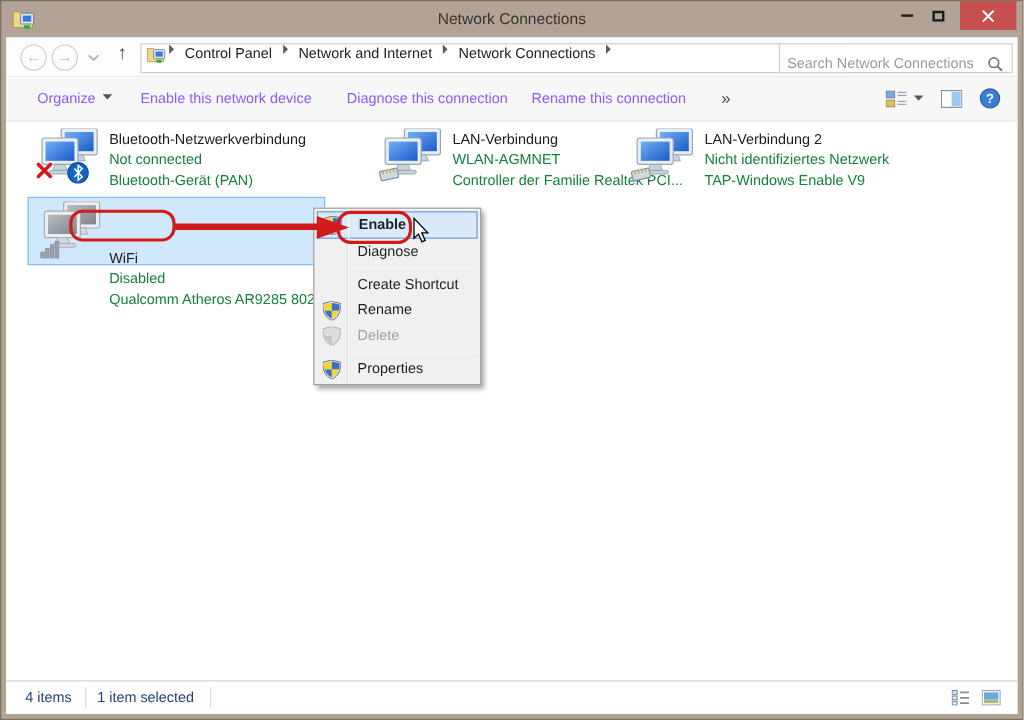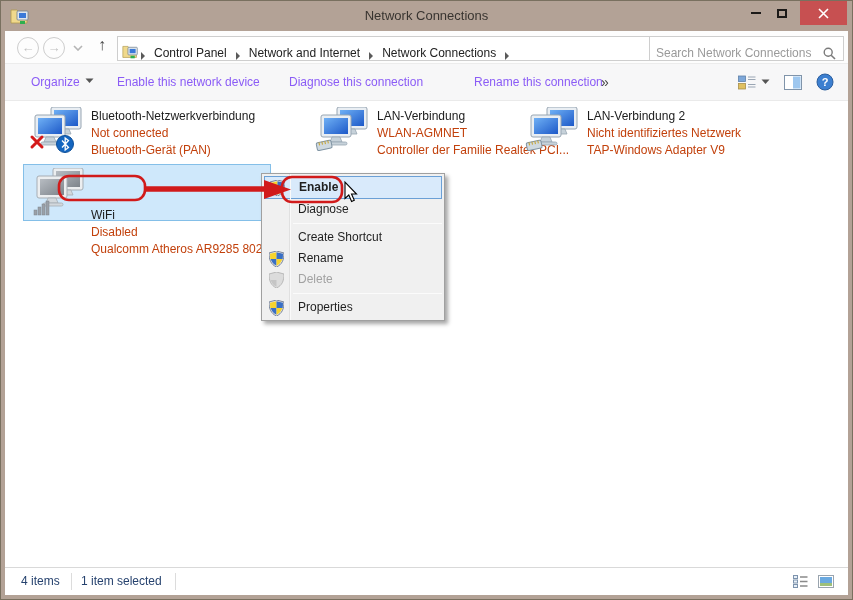--- a/index.html
+++ b/index.html
@@ -23,45 +23,45 @@
   .pane { position:absolute; left:4px; right:4px; }
   .navbar { top:30px; height:33px; background:#fdfdfd; border-bottom:1px solid #ececec; }
   .toolbar { top:63px; height:37px; background:#f7f7f8; border-bottom:1px solid #eaeaea; }
   .content { top:100px; height:466px; background:#ffffff;padding-left:24px; }
   .statusbar { top:566px; height:28px; background:#ffffff; border-top:1px solid #d9d9d9; }
 
   
   .nav-circle { position:absolute; top:6px; width:22px; height:22px; border:1px solid #cdcdcd; border-radius:50%; color:#c2c2c2; font-size:13px; text-align:center; line-height:20px; }
   .nav-chevron { position:absolute; top:14px; }
   .up-arrow { position:absolute; left:93px; top:5px; font-size:16px; color:#4a4a4a; }
-  .breadcrumb { position:absolute; left:112px; top:5px; width:588px; height:25px; border:1px solid #cecece; background:#fff; display:flex; align-items:flex-end; padding:0 4px; }
+  .breadcrumb { position:absolute; left:112px; top:5px; width:588px; height:25px; border:1px solid #cecece; background:#fff; display:flex; align-items:flex-start; padding:0 4px; }
   .crumb { padding:0 7px; color:#222; white-space:nowrap; }
   .tri-sep { width:0; height:0; border-left:4px solid #5a5a5a; border-top:4px solid transparent; border-bottom:4px solid transparent; margin:0 2px; }
   .bc-right { margin-left:auto; display:flex; align-items:center; height:100%; }
   .bc-divider { width:1px; height:23px; background:#e2e2e2; margin:0 4px; }
   .refresh { color:#555; font-size:15px; padding:0 5px; }
   .searchbox { position:absolute; left:644px; top:5px; width:195px; height:25px; border:1px solid #cecece; background:#fff; display:flex; align-items:flex-end; }
   .searchbox input { flex:1; border:none; outline:none; font-family:inherit; font-size:12px; padding:0 6px; color:#444; }
   .searchbox input::placeholder { color:#9a9a9a; opacity:1; }
   .search-icon { margin-right:7px; }
 
   
   .tb-item { position:absolute; top:0; height:36px; line-height:36px; color:#8b5cf6; white-space:nowrap; }
   .tb-chev { display:inline-block; margin-left:5px; vertical-align:2px; }
   .tb-right { position:absolute; top:0; height:36px; display:flex; align-items:center; gap:14px; right:14px; }
 
   
   .tile-icon { position:absolute; width:54px; height:50px; }
   .tile-text { position:absolute; line-height:17px; white-space:nowrap; }
   .t-name { color:#1c1c1c; }
-  .t-sub { color:#c2410c; }
+  .t-sub { color:#15803d; }
   .selection { position:absolute; left:22px; top:163px; width:248px; height:57px; background:#cfe8fb; border:1px solid #84bfe8; }
 
   
-  .cmenu { position:absolute; left:260px; top:172px; width:184px; background:#f0f0f0; border:1px solid #a0a0a0; box-shadow:3px 3px 4px rgba(0,0,0,0.35); padding:2px 0; z-index:30; }
+  .cmenu { position:absolute; left:260px; top:172px; width:140px; background:#f0f0f0; border:1px solid #a0a0a0; box-shadow:3px 3px 4px rgba(0,0,0,0.35); padding:2px 0; z-index:30; }
   .cmenu::before { content:""; position:absolute; left:27px; top:0; bottom:0; width:1px; background:#e0e0e0; }
   .cmenu::after { content:""; position:absolute; left:28px; top:0; bottom:0; width:1px; background:#fafafa; }
   .mi { position:relative; height:21px; line-height:21px; padding-left:36px; color:#1f1f1f; }
   .mi.gray { color:#a2a2a2; }
   .mi.hl { height:23px; line-height:21px; margin:0 2px; padding-left:34px; background:#d9eafb; border:1px solid #6ba0d6; font-weight:bold; }
   .mi-icon { position:absolute; left:7px; top:3px; width:15px; height:16px; z-index:2; }
   .mi.hl .mi-icon { left:5px; }
   .msep { height:1px; background:#dcdcdc; border-bottom:1px solid #fbfbfb; margin:3px 2px 3px 31px; }
 
   
@@ -179,21 +179,21 @@
       </svg>
     </div>
   </div>
 
   <div class="pane toolbar">
     <div class="tb-item" style="left:26px;"><span>Organize</span><svg class="tb-chev" width="9" height="6" viewBox="0 0 9 6">
           <path d="M0.5 0.5 L4.5 5 L8.5 0.5" fill="#555"></path>
         </svg></div>
     <div class="tb-item" style="left:112px;">Enable this network device</div>
     <div class="tb-item" style="left:284px;">Diagnose this connection</div>
-    <div class="tb-item" style="left:469px;">Rename this connection</div>
+    <div class="tb-item" style="left:438px;">Rename this connection</div>
     <div class="tb-item" style="left:596px; font-size:14px; color:#444;">»</div>
     <div class="tb-right">
       <span style="display:flex; align-items:center; gap:5px;">
         <svg width="18" height="15" viewBox="0 0 18 15">
           <rect x="0.5" y="1" width="7" height="5.5" fill="#7da7d9" stroke="#5f81a8" stroke-width="0.8"></rect>
           <path d="M10 2 h7.5 M10 4.5 h7.5" stroke="#9aa6b4" stroke-width="1.2"></path>
           <rect x="0.5" y="8.5" width="7" height="5.5" fill="#e0c060" stroke="#a8904a" stroke-width="0.8"></rect>
           <path d="M10 9.5 h7.5 M10 12 h7.5" stroke="#9aa6b4" stroke-width="1.2"></path>
         </svg>
         <svg width="9" height="6" viewBox="0 0 9 6">
@@ -248,21 +248,21 @@
       <svg class="tile-icon" style="left:520px; top:6px;" viewBox="0 0 54 50">
         <use href="#monitors-blue" x="4" y="0"></use>
         <g transform="translate(1,36) rotate(-12)">
           <rect x="0" y="0" width="15" height="8" rx="1.5" fill="#cfd9e0" stroke="#7f93a2"></rect>
           <path d="M3 0 v3 M6 0 v3 M9 0 v3 M12 0 v3" stroke="#c9a227" stroke-width="1"></path>
         </g>
       </svg>
       <div class="tile-text" style="left:582px; top:7px;">
         <div class="t-name">LAN-Verbindung 2</div>
         <div class="t-sub">Nicht identifiziertes Netzwerk</div>
-        <div class="t-sub">TAP-Windows Adapter V9</div>
+        <div class="t-sub">TAP-Windows Enable V9</div>
       </div>
     </div>
 
     <div>
       <svg class="tile-icon" style="left:26px; top:67px;" viewBox="0 0 54 50">
         <use href="#monitors-gray" x="4" y="0"></use>
         <g fill="#9aa0a8" stroke="#7e848b" stroke-width="0.5">
           <rect x="3" y="42" width="3" height="5"></rect>
           <rect x="7" y="39" width="3" height="8"></rect>
           <rect x="11" y="36" width="3" height="11"></rect>

